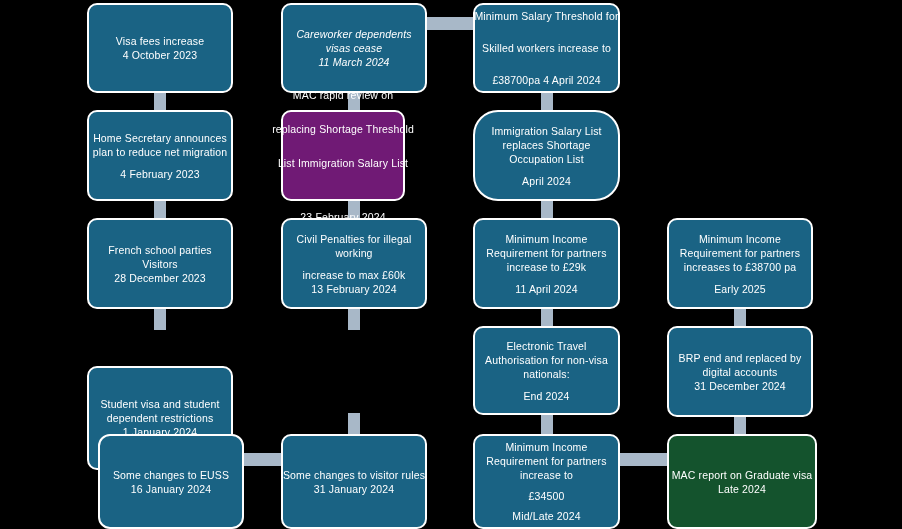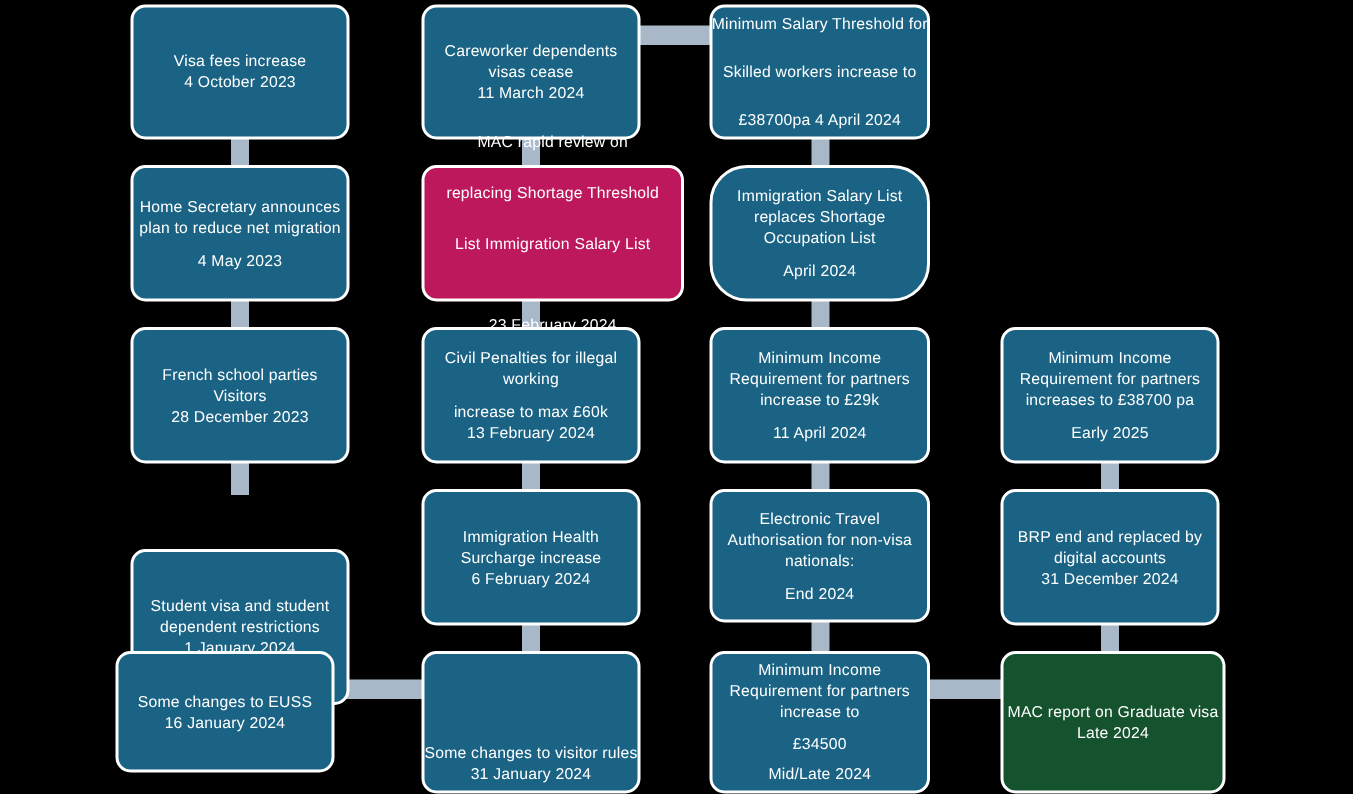--- a/index.html
+++ b/index.html
@@ -72,37 +72,37 @@
     <div class="connector v" style="left: 154px; top: 413px; height: 25px;"></div>
     <div class="connector v" style="left: 348px; top: 413px; height: 25px;"></div>
     <div class="connector v" style="left: 540.5px; top: 413px; height: 25px;"></div>
     <div class="connector v" style="left: 734px; top: 413px; height: 25px;"></div>
     <div class="connector h" style="left: 229px; top: 453px; width: 56px;"></div>
     <div class="connector h" style="left: 616px; top: 453px; width: 55px;"></div>
     <div class="node" style="left: 87px; top: 3px; width: 146px; height: 90px; background: rgb(26, 99, 132); border-color: rgb(255, 255, 255); color: rgb(255, 255, 255);">
       <span class="line">Visa fees  increase</span>
       <span class="line">4 October  2023</span>
     </div>
-    <div class="node" style="left: 281px; top: 3px; width: 146px; height: 90px; background: rgb(26, 99, 132); border-color: rgb(255, 255, 255); color: rgb(255, 255, 255);">
+    <div class="node" style="left: 281px; top: 3px; width: 146px; height: 90px; background: rgb(26, 99, 132); border-color: rgb(255, 255, 255); color: rgb(255, 255, 255); font-style: italic;">
       <span class="line">Careworker  dependents</span>
       <span class="line">visas cease</span>
       <span class="line">11 March  2024</span>
     </div>
     <div class="node" style="left: 473px; top: 3px; width: 147px; height: 90px; background: rgb(26, 99, 132); border-color: rgb(255, 255, 255); color: rgb(255, 255, 255); justify-content: space-between;">
       <span class="line">Minimum Salary Threshold for</span>
       <span class="line">Skilled workers  increase  to</span>
       <span class="line">£38700pa   4 April 2024</span>
     </div>
     <div class="node" style="left: 87px; top: 110px; width: 146px; height: 91px; background: rgb(26, 99, 132); border-color: rgb(255, 255, 255); color: rgb(255, 255, 255);">
       <span class="line">Home Secretary  announces</span>
       <span class="line">plan to reduce  net migration</span>
       <span class="gap"></span>
-      <span class="line">4 May  2023</span>
+      <span class="line">4 February  2023</span>
     </div>
-    <div class="node" style="left: 281px; top: 110px; width: 175px; height: 91px; background: #be185d; border-color: rgb(255, 255, 255); color: rgb(255, 255, 255); gap: 20px;">
+    <div class="node" style="left: 281px; top: 110px; width: 124px; height: 91px; background: #701a75; border-color: rgb(255, 255, 255); color: rgb(255, 255, 255); gap: 20px;">
       <span class="line">MAC rapid review on</span>
       <span class="line">replacing Shortage Threshold</span>
       <span class="line">List  Immigration  Salary List</span>
       <span class="gap"></span>
       <span class="line">23 February  2024</span>
     </div>
     <div class="node" style="left: 473px; top: 110px; width: 147px; height: 91px; background: rgb(26, 99, 132); border-color: rgb(255, 255, 255); color: rgb(255, 255, 255); border-radius: 25px;">
       <span class="line">Immigration  Salary List</span>
       <span class="line">replaces Shortage</span>
       <span class="line">Occupation  List</span>
@@ -133,42 +133,37 @@
       <span class="line">Requirement  for partners</span>
       <span class="line">increases  to £38700  pa</span>
       <span class="gap"></span>
       <span class="line">Early 2025</span>
     </div>
     <div class="node" style="left: 87px; top: 326px; width: 146px; height: 104px; background: rgb(26, 99, 132); border-color: rgb(255, 255, 255); color: rgb(255, 255, 255); margin-top: 40px;">
       <span class="line">Student visa and student</span>
       <span class="line">dependent restrictions</span>
       <span class="line">1 January 2024</span>
     </div>
-    <div class="node" style="left: 281px; top: 326px; width: 146px; height: 91px; background: rgb(26, 99, 132); border-color: rgb(255, 255, 255); color: rgb(255, 255, 255);">
-      <span class="line">Immigration  Health</span>
-      <span class="line">Surcharge  increase</span>
-      <span class="line">6 February  2024</span>
-    </div>
     <div class="node" style="left: 473px; top: 326px; width: 147px; height: 89px; background: rgb(26, 99, 132); border-color: rgb(255, 255, 255); color: rgb(255, 255, 255);">
       <span class="line">Electronic Travel</span>
       <span class="line">Authorisation  for non-visa</span>
       <span class="line">nationals:</span>
       <span class="gap"></span>
       <span class="line">End  2024</span>
     </div>
     <div class="node" style="left: 667px; top: 326px; width: 146px; height: 91px; background: rgb(26, 99, 132); border-color: rgb(255, 255, 255); color: rgb(255, 255, 255);">
       <span class="line">BRP end and replaced  by</span>
       <span class="line">digital  accounts</span>
       <span class="line">31 December  2024</span>
     </div>
-    <div class="node" style="left: 77px; top: 434px; width: 146px; height: 81px; background: rgb(26, 99, 132); border-color: rgb(255, 255, 255); color: rgb(255, 255, 255);">
+    <div class="node" style="left: 98px; top: 434px; width: 146px; height: 95px; background: rgb(26, 99, 132); border-color: rgb(255, 255, 255); color: rgb(255, 255, 255); border-radius: 12px;">
       <span class="line">Some changes to EUSS</span>
       <span class="line">16 January  2024</span>
     </div>
-    <div class="node" style="left: 281px; top: 434px; width: 146px; height: 95px; background: rgb(26, 99, 132); border-color: rgb(255, 255, 255); color: rgb(255, 255, 255); justify-content: flex-end;">
+    <div class="node" style="left: 281px; top: 434px; width: 146px; height: 95px; background: rgb(26, 99, 132); border-color: rgb(255, 255, 255); color: rgb(255, 255, 255);">
       <span class="line">Some changes to visitor rules</span>
       <span class="line">31 January  2024</span>
     </div>
     <div class="node" style="left: 473px; top: 434px; width: 147px; height: 95px; background: rgb(26, 99, 132); border-color: rgb(255, 255, 255); color: rgb(255, 255, 255);">
       <span class="line">Minimum Income</span>
       <span class="line">Requirement  for partners</span>
       <span class="line">increase  to</span>
       <span class="gap"></span>
       <span class="line">£34500</span>
       <span class="gap"></span>

